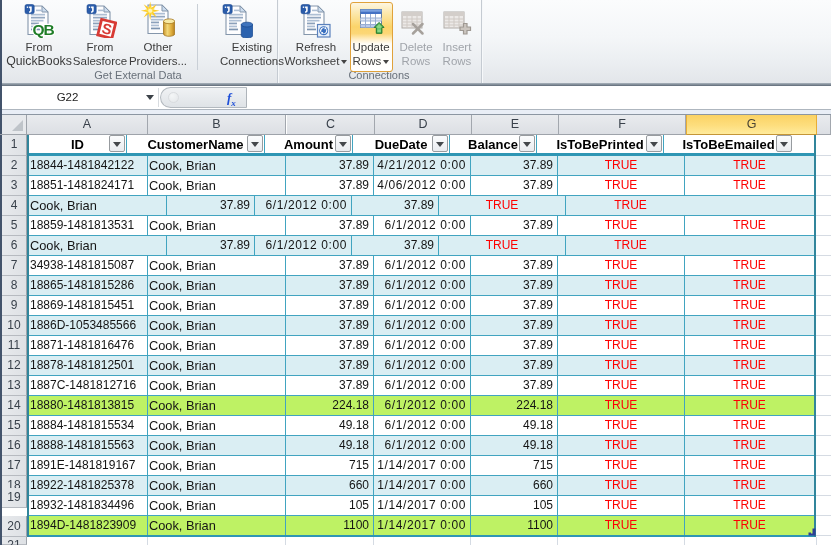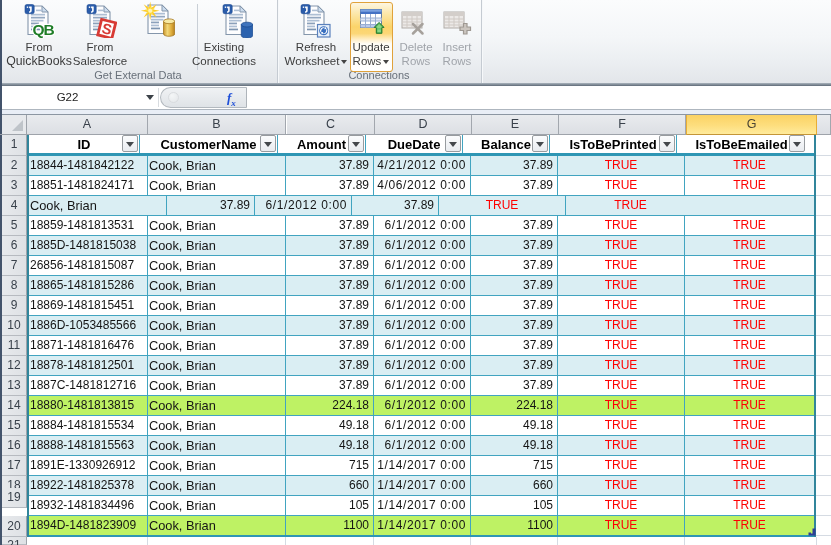--- a/index.html
+++ b/index.html
@@ -238,21 +238,22 @@
       <line x1="12" y1="10" x2="12" y2="22" stroke="#cfc9c4" stroke-width="1"></line>
       <line x1="17" y1="10" x2="17" y2="22" stroke="#cfc9c4" stroke-width="1"></line>
       <line x1="22" y1="10" x2="22" y2="22" stroke="#cfc9c4" stroke-width="1"></line>
       <line x1="7" y1="13" x2="27" y2="13" stroke="#cfc9c4" stroke-width="1"></line>
       <line x1="7" y1="16" x2="27" y2="16" stroke="#cfc9c4" stroke-width="1"></line>
       <line x1="7" y1="19" x2="27" y2="19" stroke="#cfc9c4" stroke-width="1"></line>
       <path d="M26.5,17.5 h3.5 v3.5 h3.5 v3.5 h-3.5 v3.5 h-3.5 v-3.5 h-3.5 v-3.5 h3.5 z" fill="#cbc5bf" stroke="#9e9892" stroke-width="1.2"></path>
     </svg>
 <div class="btnlabel" style="left:-21px;top:40px;">From<br><span style="font-size:12.3px">QuickBooks</span></div>
 <div class="btnlabel" style="left:40px;top:40px;">From<br>Salesforce</div>
-<div class="btnlabel" style="left:164px;top:40px;">Existing<br>Connections</div>
+<div class="btnlabel" style="left:98px;top:40px;">Other<br>Providers...</div>
+<div class="btnlabel" style="left:192px;top:40px;">Existing<br>Connections</div>
 <div class="btnlabel" style="left:256px;top:40px;">Refresh<br>Worksheet<span class="darr"></span></div>
 <div class="btnlabel" style="left:311px;top:40px;">Update<br>Rows<span class="darr"></span></div>
 <div class="btnlabel gray" style="left:356px;top:40px;">Delete<br>Rows</div>
 <div class="btnlabel gray" style="left:397px;top:40px;">Insert<br>Rows</div>
 <div id="ribedge" class="abs"></div>
 <div id="fbar" class="abs"></div>
 <div id="nbox-text" class="abs">G22</div>
 <div id="nbox-arr" class="abs"></div>
 <div class="abs" style="left:158px;top:88px;width:1px;height:19px;background:#d8dcE0"></div>
 <div id="fpill" class="abs"></div>
@@ -289,21 +290,21 @@
 <div class="rhead abs" style="top:396px;height:20px;line-height:19px;">14</div>
 <div class="rhead abs" style="top:416px;height:20px;line-height:19px;">15</div>
 <div class="rhead abs" style="top:436px;height:20px;line-height:19px;">16</div>
 <div class="rhead abs" style="top:456px;height:20px;line-height:19px;">17</div>
 <div class="rhead abs" style="top:476px;height:20px;line-height:19px;">18</div>
 <div class="rhead abs" style="top:488px;height:20px;line-height:19px;">19</div>
 <div class="rhead abs" style="top:516px;height:21px;line-height:20px;">20</div>
 <div class="rhead abs" style="top:537px;height:8px;line-height:16px;">21</div>
 <div id="tbl" class="abs">
 <div class="trow hrow">
-<div class="c hc bR" style="width:111px;line-height:21px;">ID<div class="fbtn">
+<div class="c hc bR" style="width:98px;line-height:21px;">ID<div class="fbtn">
             <i></i>
           </div></div>
 <div class="c hc bR" style="width:138px;line-height:21px;">CustomerName<div class="fbtn">
             <i></i>
           </div></div>
 <div class="c hc bR" style="width:88px;line-height:21px;">Amount<div class="fbtn">
             <i></i>
           </div></div>
 <div class="c hc bR" style="width:97px;line-height:21px;">DueDate<div class="fbtn">
             <i></i>
@@ -347,30 +348,29 @@
 <div class="trow drow">
 <div class="c txt bR" style="width:119px;">18859-1481813531</div>
 <div class="c txt cn bR" style="width:138px;">Cook, Brian</div>
 <div class="c num bR" style="width:88px;">37.89</div>
 <div class="c num dt bR" style="width:97px;">6/1/2012 0:00</div>
 <div class="c num bR" style="width:87px;">37.89</div>
 <div class="c tru bR" style="width:127px;">TRUE</div>
 <div class="c tru" style="width:129px;">TRUE</div>
 </div>
 <div class="trow drow" style="background:#daeef3">
-<div class="c txt bR" style="width:119px;">1885D-1481815038</div>
-<div class="c txt cn bR" style="width:138px;">Cook, Brian</div>
-<div class="c num bR" style="width:88px;">37.89</div>
-<div class="c num dt bR" style="width:97px;">6/1/2012 0:00</div>
-<div class="c num bR" style="width:87px;">37.89</div>
-<div class="c tru bR" style="width:127px;">TRUE</div>
-<div class="c tru" style="width:129px;">TRUE</div>
-</div>
-<div class="trow drow">
-<div class="c txt bR" style="width:119px;">26856-1481815087</div>
+<div class="c txt cn bR" style="width:138px;">Cook, Brian</div>
+<div class="c num bR" style="width:88px;">37.89</div>
+<div class="c num dt bR" style="width:97px;">6/1/2012 0:00</div>
+<div class="c num bR" style="width:87px;">37.89</div>
+<div class="c tru bR" style="width:127px;">TRUE</div>
+<div class="c tru" style="width:129px;">TRUE</div>
+</div>
+<div class="trow drow">
+<div class="c txt bR" style="width:119px;">34938-1481815087</div>
 <div class="c txt cn bR" style="width:138px;">Cook, Brian</div>
 <div class="c num bR" style="width:88px;">37.89</div>
 <div class="c num dt bR" style="width:97px;">6/1/2012 0:00</div>
 <div class="c num bR" style="width:87px;">37.89</div>
 <div class="c tru bR" style="width:127px;">TRUE</div>
 <div class="c tru" style="width:129px;">TRUE</div>
 </div>
 <div class="trow drow" style="background:#daeef3">
 <div class="c txt bR" style="width:119px;">18865-1481815286</div>
 <div class="c txt cn bR" style="width:138px;">Cook, Brian</div>
@@ -446,21 +446,21 @@
 <div class="trow drow" style="background:#daeef3">
 <div class="c txt bR" style="width:119px;">18888-1481815563</div>
 <div class="c txt cn bR" style="width:138px;">Cook, Brian</div>
 <div class="c num bR" style="width:88px;">49.18</div>
 <div class="c num dt bR" style="width:97px;">6/1/2012 0:00</div>
 <div class="c num bR" style="width:87px;">49.18</div>
 <div class="c tru bR" style="width:127px;">TRUE</div>
 <div class="c tru" style="width:129px;">TRUE</div>
 </div>
 <div class="trow drow">
-<div class="c txt bR" style="width:119px;">1891E-1330926912</div>
+<div class="c txt bR" style="width:119px;">1891E-1481819167</div>
 <div class="c txt cn bR" style="width:138px;">Cook, Brian</div>
 <div class="c num bR" style="width:88px;">715</div>
 <div class="c num dt bR" style="width:97px;">1/14/2017 0:00</div>
 <div class="c num bR" style="width:87px;">715</div>
 <div class="c tru bR" style="width:127px;">TRUE</div>
 <div class="c tru" style="width:129px;">TRUE</div>
 </div>
 <div class="trow drow" style="background:#daeef3">
 <div class="c txt bR" style="width:119px;">18922-1481825378</div>
 <div class="c txt cn bR" style="width:138px;">Cook, Brian</div>

